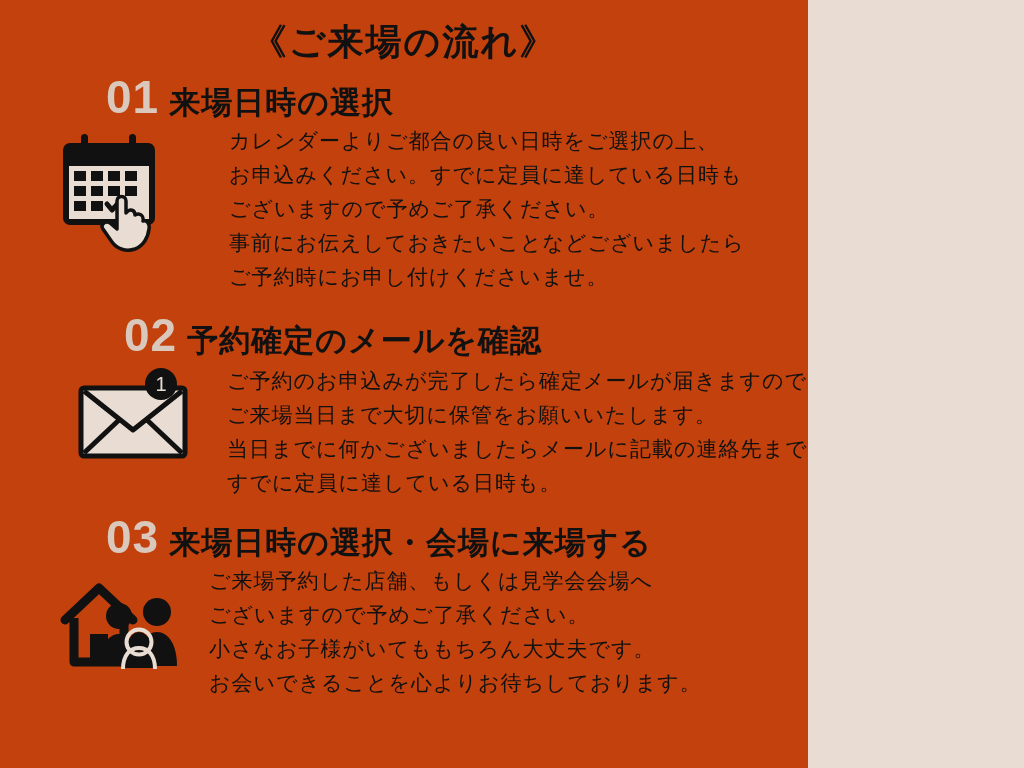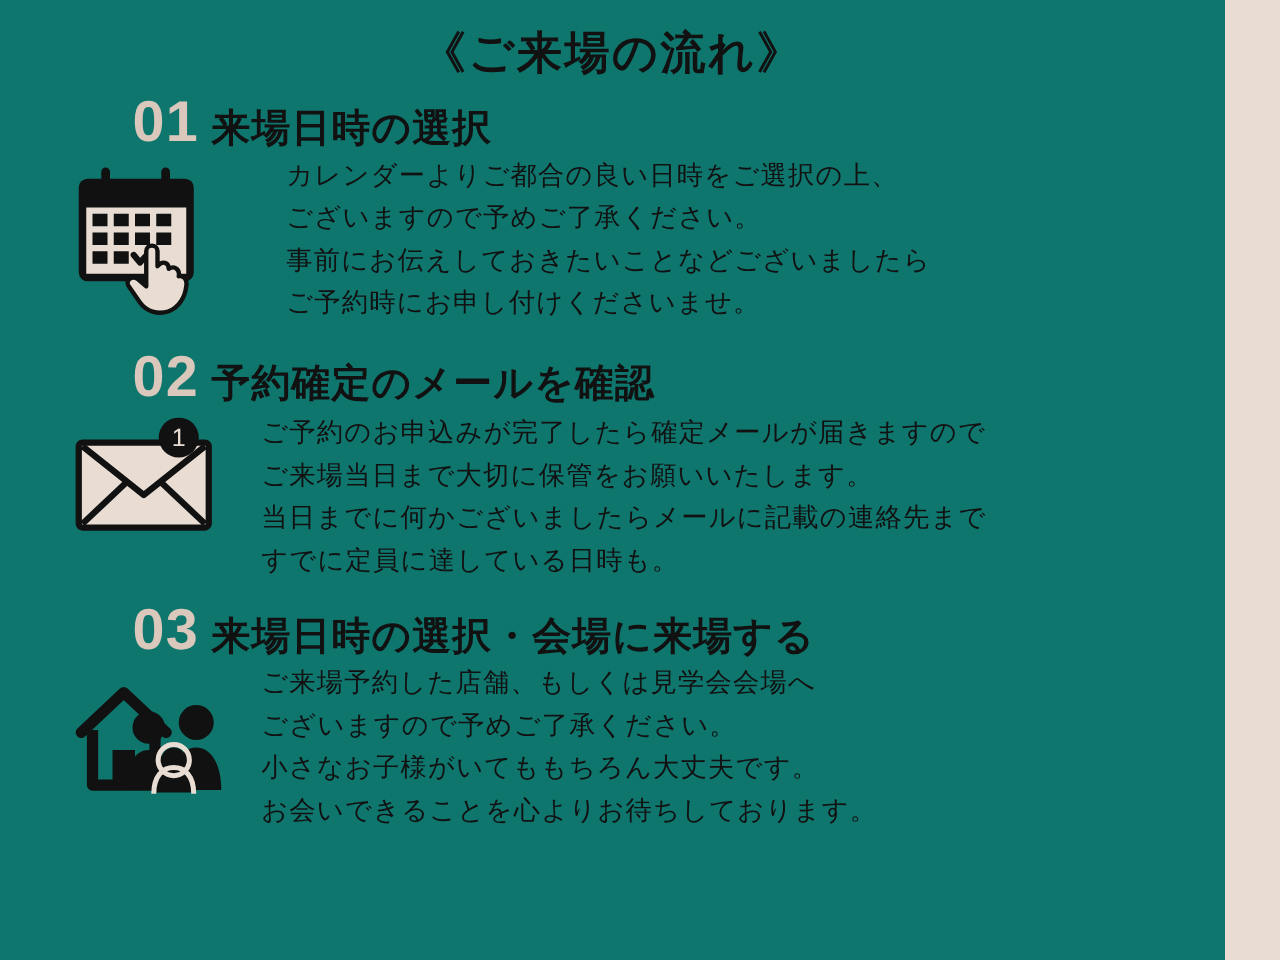--- a/index.html
+++ b/index.html
@@ -9,23 +9,23 @@
   body {
     width: 1024px;
     height: 768px;
     background: #e9ddd3;
     font-family: "Liberation Sans", sans-serif;
     color: #111111;
     overflow: hidden;
   }
   .page {
     position: relative;
-    width: 980px;
+    width: 808px;
     height: 768px;
-    background: #0f766e;
+    background: #c2410c;
     box-sizing: border-box;
   }
   .page-title {
     text-align: center;
     font-size: 36px;
     font-weight: bold;
     letter-spacing: 2px;
     color: #111111;
     padding-top: 22px;
     margin: 0;
@@ -76,21 +76,21 @@
     color: #111111;
     letter-spacing: 1px;
     padding-top: 2px;
   }
   .desc div {
     white-space: nowrap;
   }
 
   
   #step-1 { margin-top: 12px; }
-  #step-2 { margin-top: 18px; }
+  #step-2 { margin-top: 18px; margin-left: 18px; }
   #step-3 { margin-top: 14px; }
 
   #step-1 .step-body { margin-top: 2px; gap: 20px; }
   #step-2 .step-body { margin-top: 4px; }
   #step-3 .step-body { margin-top: 2px; }
 
   svg { display: block; }
 </style>
 </head>
 <body>
@@ -127,20 +127,21 @@
             <rect x="34" y="73" width="12" height="10" fill="#111111"></rect>
 
             <path d="M50 76 l5 6 l11 -12" stroke="#111111" stroke-width="5" fill="none" stroke-linecap="round" stroke-linejoin="round"></path>
 
             <path d="M60 73 c0 -6 9 -6 9 0 l0 12 c4 -5 9 -3 9 2 c5 -3 9 1 8 6 c4 -1 7 3 6 8 c-1 9 -6 17 -14 20 c-9 3 -18 0 -23 -7 l-9 -13 c-3 -4 2 -9 7 -6 l7 6 z" fill="#e9ddd3" stroke="#111111" stroke-width="3.5" stroke-linejoin="round"></path>
           </svg>
         </span>
       </div>
       <div class="desc">
         <div>カレンダーよりご都合の良い日時をご選択の上、</div>
+        <div>お申込みください。すでに定員に達している日時も</div>
         <div>ございますので予めご了承ください。</div>
         <div>事前にお伝えしておきたいことなどございましたら</div>
         <div>ご予約時にお申し付けくださいませ。</div>
       </div>
     </div>
   </div>
 
   <div class="step" id="step-2">
     <div class="step-header">
       <span class="step-number">02</span>

